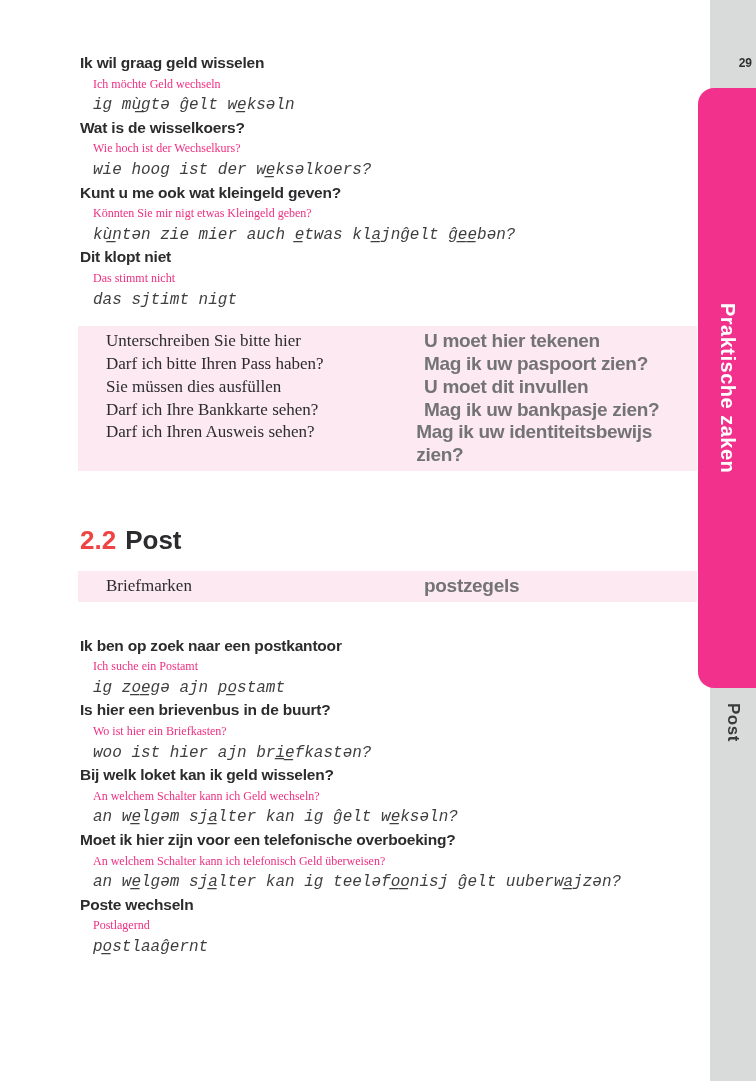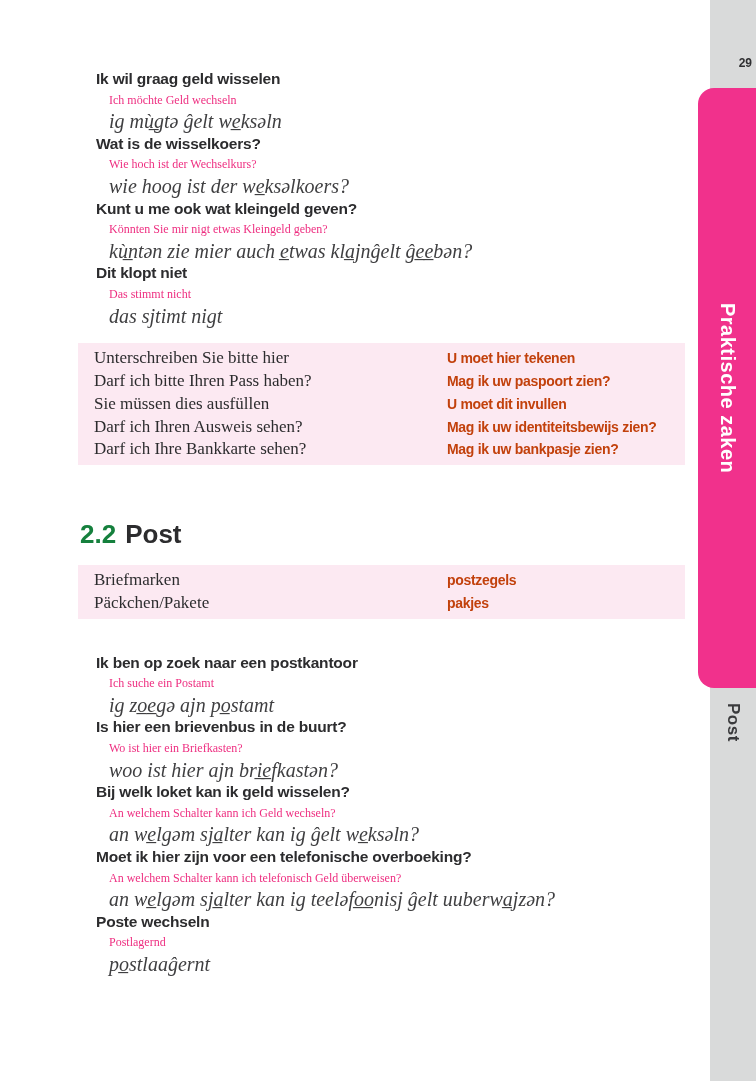--- a/index.html
+++ b/index.html
@@ -18,35 +18,35 @@
   
   .chapter-tab{position:absolute;top:88px;left:698px;width:58px;height:600px;
         background:#f1318c;border-radius:16px 0 0 16px;
         display:flex;align-items:center;justify-content:center;}
   .chapter-tab span{writing-mode:vertical-rl;color:#ffffff;font-size:20px;
         font-weight:700;letter-spacing:.5px;}
 
   
   .content{position:relative;padding:52px 0 0 80px;width:610px;}
 
-  .phrase-list{margin:16px;}
+  .phrase-list{margin:0;}
   .group{line-height:21.6px;}
   .nl{font-weight:700;font-size:15.5px;letter-spacing:-0.2px;color:#2c2c2e;}
   .de{font-family:"Liberation Serif",serif;font-size:12px;color:#ee2e80;padding-left:13px;}
-  .ph{font-family:Liberation Serif, serif;font-style:italic;font-size:20px;
+  .ph{font-family:Liberation Mono, monospace;font-style:italic;font-size:16px;
       color:#3f3f41;padding-left:13px;}
 
-  .ptable{background:#fce9f2;margin-left:-2px;width:591px;padding:4px 0 4px 16px;}
+  .ptable{background:#fce9f2;margin-left:-2px;width:591px;padding:4px 0 4px 28px;}
   .ptable .row{display:flex;line-height:22.8px;}
   .ptable .cell-de{width:318px;font-family:"Liberation Serif",serif;font-size:17px;color:#2c2c2e;}
-  .ptable .cell-nl{font-weight:700;font-size:14px;letter-spacing:-0.3px;color:#c2410c;margin-left:35px;}
+  .ptable .cell-nl{font-weight:700;font-size:19px;letter-spacing:-0.3px;color:#737373;}
 
   .tbl1{margin-top:15px;}
   .heading{margin:54px 0 16px 0;font-size:26px;font-weight:700;line-height:30px;color:#2c2c2e;}
-  .heading .num{color:#15803d;margin-right:9px;}
+  .heading .num{color:#ef4444;margin-right:9px;}
   .tbl2{margin-top:0;}
   .phrases2{margin-top:33px;}
 </style>
 </head>
 <body>
 
 <div class="page">
 
   <div class="strip"></div>
   <div class="page-number">29</div>
@@ -89,39 +89,35 @@
       </div>
       <div class="row">
         <div class="cell-de">Darf ich bitte Ihren Pass haben?</div>
         <div class="cell-nl">Mag ik uw paspoort zien?</div>
       </div>
       <div class="row">
         <div class="cell-de">Sie müssen dies ausfüllen</div>
         <div class="cell-nl">U moet dit invullen</div>
       </div>
       <div class="row">
+        <div class="cell-de">Darf ich Ihre Bankkarte sehen?</div>
+        <div class="cell-nl">Mag ik uw bankpasje zien?</div>
+      </div>
+      <div class="row">
         <div class="cell-de">Darf ich Ihren Ausweis sehen?</div>
         <div class="cell-nl">Mag ik uw identiteitsbewijs zien?</div>
-      </div>
-      <div class="row">
-        <div class="cell-de">Darf ich Ihre Bankkarte sehen?</div>
-        <div class="cell-nl">Mag ik uw bankpasje zien?</div>
       </div>
     </div>
 
     <h2 class="heading"><span class="num">2.2</span><span>Post</span></h2>
 
     <div class="ptable tbl2">
       <div class="row">
         <div class="cell-de">Briefmarken</div>
         <div class="cell-nl">postzegels</div>
-      </div>
-      <div class="row">
-        <div class="cell-de">Päckchen/Pakete</div>
-        <div class="cell-nl">pakjes</div>
       </div>
     </div>
 
     <section class="phrase-list phrases2">
       <div class="group">
         <div class="nl">Ik ben op zoek naar een postkantoor</div>
         <div class="de">Ich suche ein Postamt</div>
         <div class="ph">ig zo̲e̲gə ajn po̲stamt</div>
       </div>
       <div class="group">

